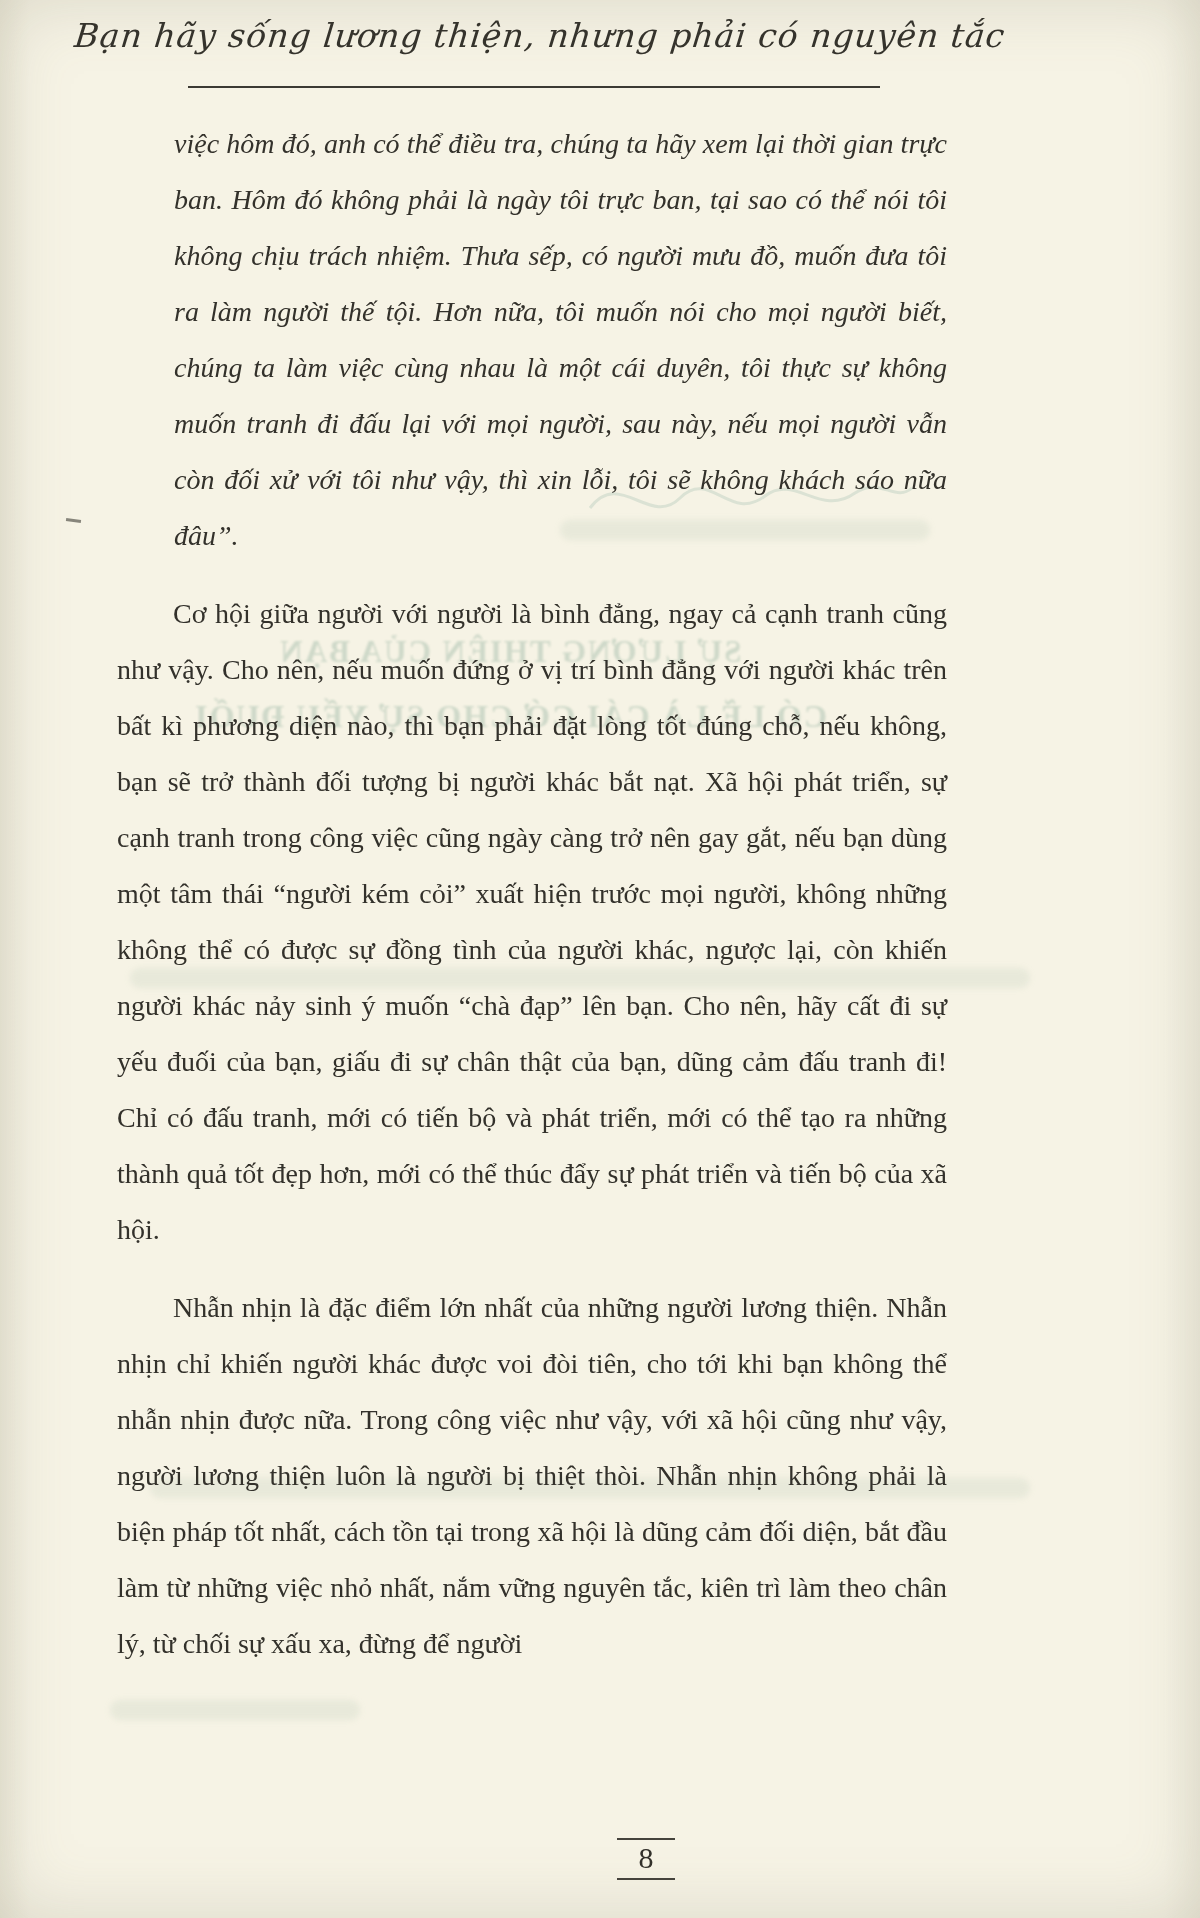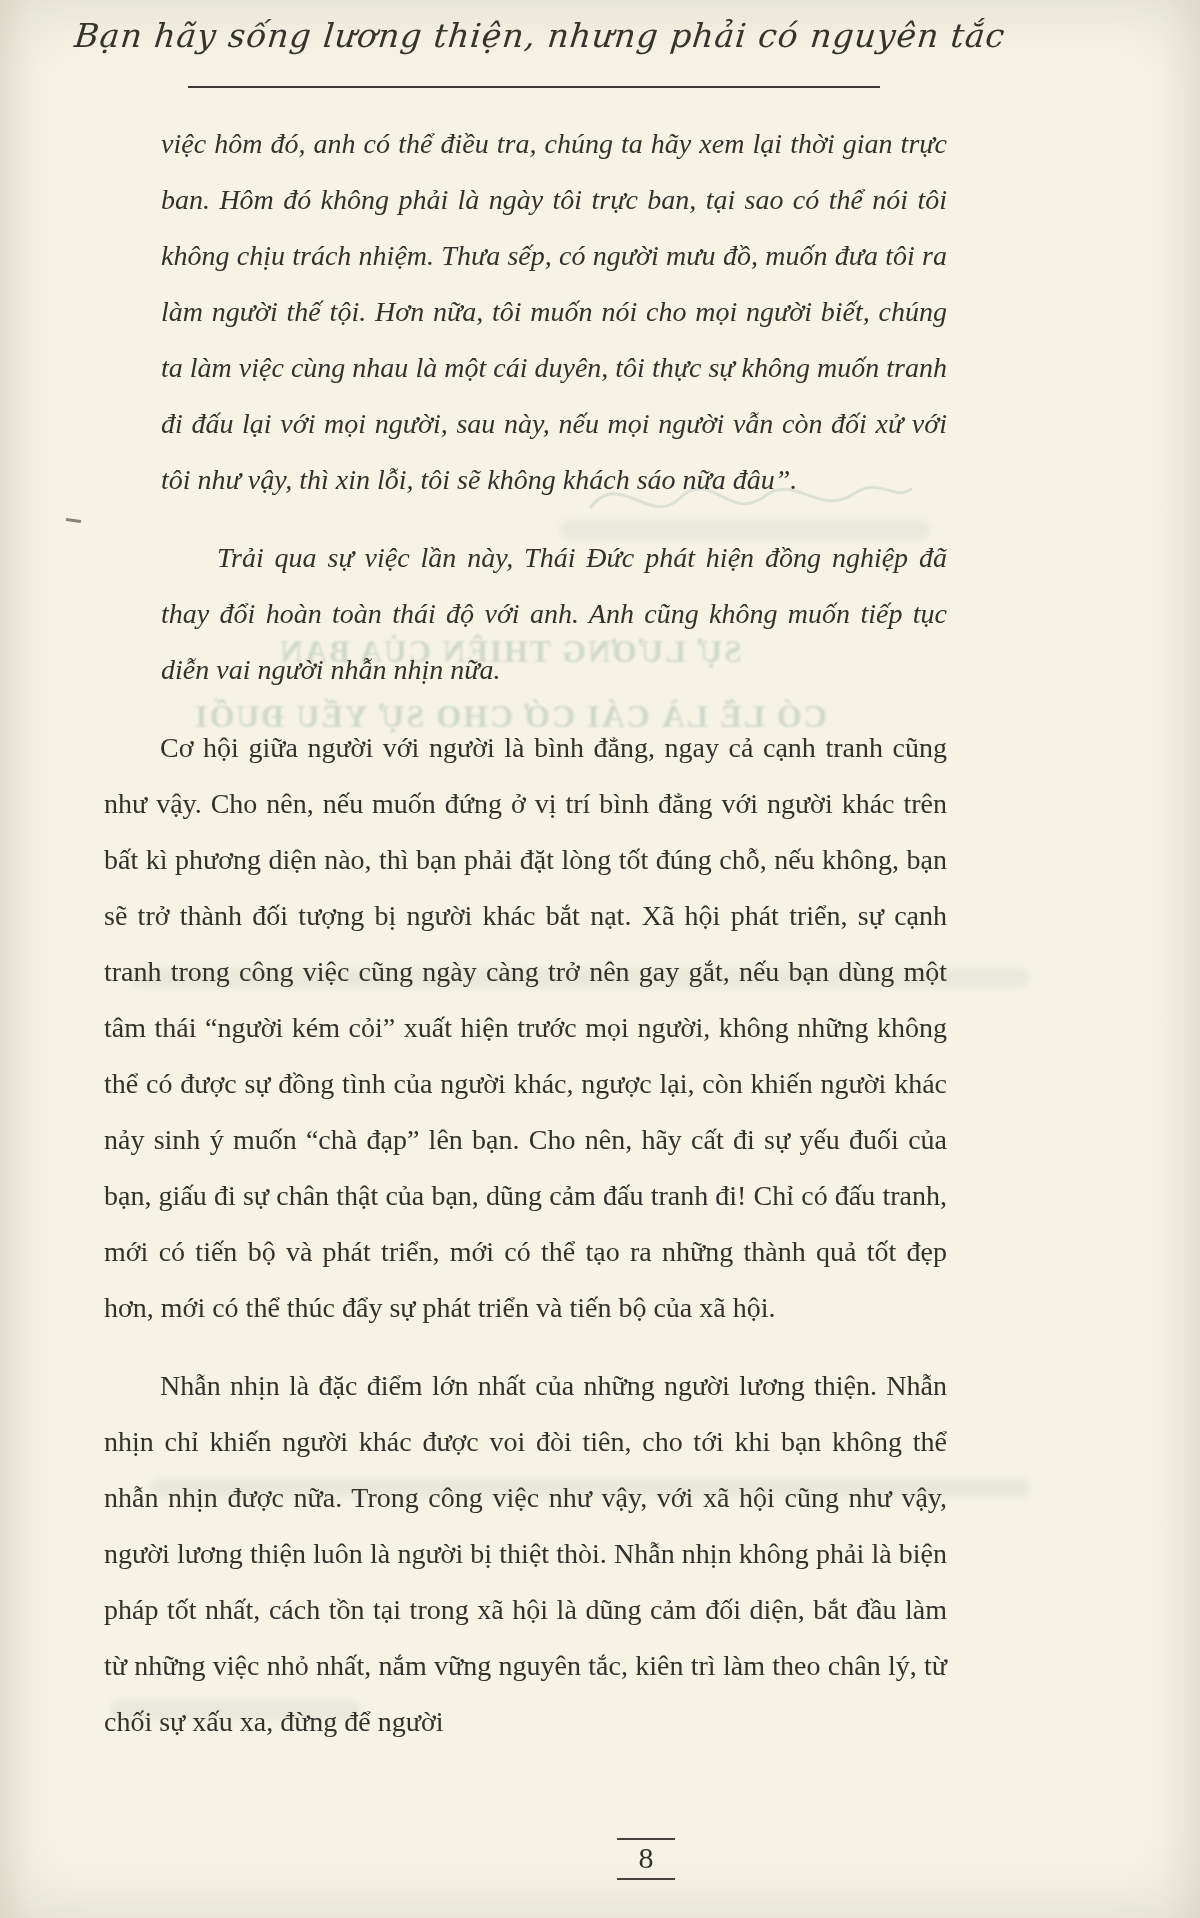--- a/index.html
+++ b/index.html
@@ -86,21 +86,21 @@
     height: 3px;
     background: #4c4a42;
     opacity: 0.65;
     transform: rotate(7deg);
   }
 
   
   .text-block {
     position: absolute;
     top: 116px;
-    left: 104px;
+    left: 117px;
     right: 253px;
   }
   .para {
     margin: 0 0 22px 0;
     font-size: 28px;
     line-height: 56px;
     text-align: justify;
   }
   .para.italic { font-style: italic; }
   .para.block-indent { margin-left: 57px; }
@@ -134,21 +134,20 @@
   <div class="ghost-smudge smudge-b"></div>
   <div class="ghost-smudge smudge-c"></div>
   <div class="ghost-smudge smudge-d"></div>
   <svg class="ghost-flourish" viewBox="0 0 340 90" xmlns="http://www.w3.org/2000/svg">
     <path d="M10,60 C40,20 70,80 100,50 C130,20 150,75 185,48 C215,25 240,70 275,45 C300,28 315,55 332,40" fill="none" stroke="rgba(110,155,140,0.35)" stroke-width="3"></path>
   </svg>
   <div class="margin-mark"></div>
 
   <div class="text-block">
     <p class="para italic block-indent">việc hôm đó, anh có thể điều tra, chúng ta hãy xem lại thời gian trực ban. Hôm đó không phải là ngày tôi trực ban, tại sao có thể nói tôi không chịu trách nhiệm. Thưa sếp, có người mưu đồ, muốn đưa tôi ra làm người thế tội. Hơn nữa, tôi muốn nói cho mọi người biết, chúng ta làm việc cùng nhau là một cái duyên, tôi thực sự không muốn tranh đi đấu lại với mọi người, sau này, nếu mọi người vẫn còn đối xử với tôi như vậy, thì xin lỗi, tôi sẽ không khách sáo nữa đâu”.</p>
-    <p class="para italic block-indent first-indent">Trải qua sự việc lần này, Thái Đức phát hiện đồng nghiệp đã thay đổi hoàn toàn thái độ với anh. Anh cũng không muốn tiếp tục diễn vai người nhẫn nhịn nữa.</p>
     <p class="para first-indent">Cơ hội giữa người với người là bình đẳng, ngay cả cạnh tranh cũng như vậy. Cho nên, nếu muốn đứng ở vị trí bình đẳng với người khác trên bất kì phương diện nào, thì bạn phải đặt lòng tốt đúng chỗ, nếu không, bạn sẽ trở thành đối tượng bị người khác bắt nạt. Xã hội phát triển, sự cạnh tranh trong công việc cũng ngày càng trở nên gay gắt, nếu bạn dùng một tâm thái “người kém cỏi” xuất hiện trước mọi người, không những không thể có được sự đồng tình của người khác, ngược lại, còn khiến người khác nảy sinh ý muốn “chà đạp” lên bạn. Cho nên, hãy cất đi sự yếu đuối của bạn, giấu đi sự chân thật của bạn, dũng cảm đấu tranh đi! Chỉ có đấu tranh, mới có tiến bộ và phát triển, mới có thể tạo ra những thành quả tốt đẹp hơn, mới có thể thúc đẩy sự phát triển và tiến bộ của xã hội.</p>
     <p class="para first-indent">Nhẫn nhịn là đặc điểm lớn nhất của những người lương thiện. Nhẫn nhịn chỉ khiến người khác được voi đòi tiên, cho tới khi bạn không thể nhẫn nhịn được nữa. Trong công việc như vậy, với xã hội cũng như vậy, người lương thiện luôn là người bị thiệt thòi. Nhẫn nhịn không phải là biện pháp tốt nhất, cách tồn tại trong xã hội là dũng cảm đối diện, bắt đầu làm từ những việc nhỏ nhất, nắm vững nguyên tắc, kiên trì làm theo chân lý, từ chối sự xấu xa, đừng để người</p>
   </div>
 
   <div class="folio">
     <span>8</span>
   </div>
 
 </div>
 

